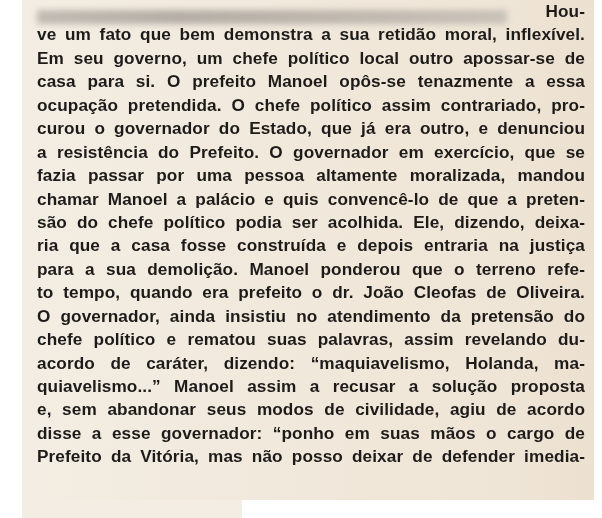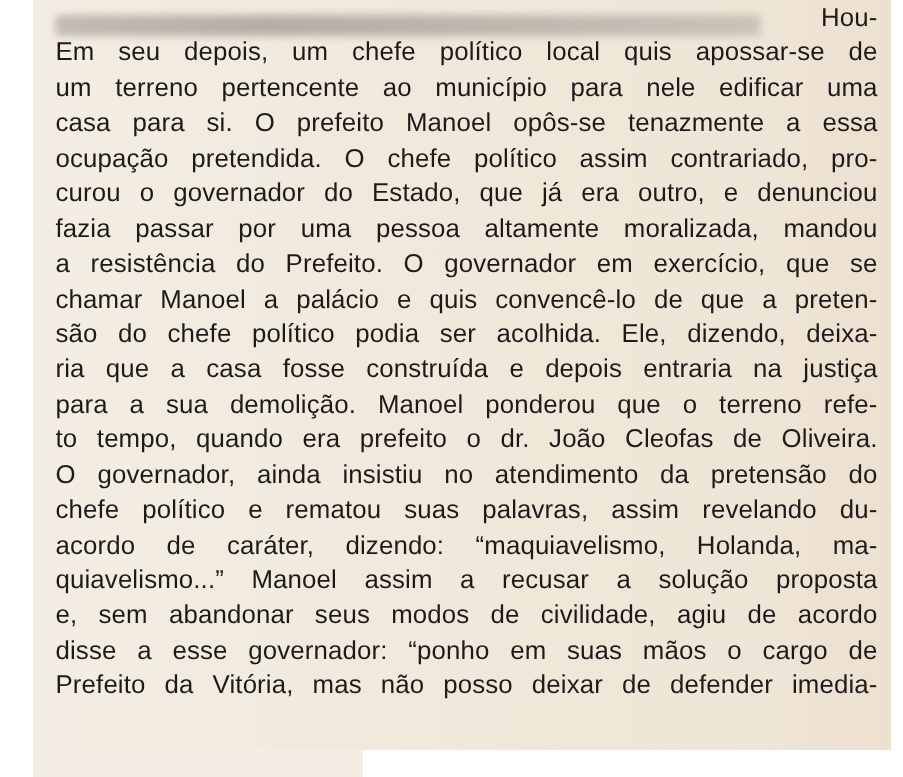--- a/index.html
+++ b/index.html
@@ -29,39 +29,40 @@
       font-size: 17.2px;
       line-height: 23.45px;
       letter-spacing: 0.1px;
     }
     .line {
       display: block;
       white-space: nowrap;
       text-align: justify;
       text-align-last: justify;
       height: 23.45px;
+      font-weight: bold;
     }
     .line.first { text-align: right; text-align-last: right; }
   </style>
 </head>
 <body>
 
 <div class="paper"></div>
 <div class="paper-tail"></div>
 <div class="blurred-line"></div>
 
 <div class="text">
   <span class="line first">Hou-</span>
-  <span class="line">Em seu depois, um chefe político local quis apossar-se de</span>
-  <span class="line">um terreno pertencente ao município para nele edificar uma</span>
+  <span class="line">ve um fato que bem demonstra a sua retidão moral, inflexível.</span>
+  <span class="line">Em seu governo, um chefe político local outro apossar-se de</span>
   <span class="line">casa para si. O prefeito Manoel opôs-se tenazmente a essa</span>
   <span class="line">ocupação pretendida. O chefe político assim contrariado, pro-</span>
   <span class="line">curou o governador do Estado, que já era outro, e denunciou</span>
+  <span class="line">a resistência do Prefeito. O governador em exercício, que se</span>
   <span class="line">fazia passar por uma pessoa altamente moralizada, mandou</span>
-  <span class="line">a resistência do Prefeito. O governador em exercício, que se</span>
   <span class="line">chamar Manoel a palácio e quis convencê-lo de que a preten-</span>
   <span class="line">são do chefe político podia ser acolhida. Ele, dizendo, deixa-</span>
   <span class="line">ria que a casa fosse construída e depois entraria na justiça</span>
   <span class="line">para a sua demolição. Manoel ponderou que o terreno refe-</span>
   <span class="line">to tempo, quando era prefeito o dr. João Cleofas de Oliveira.</span>
   <span class="line">O governador, ainda insistiu no atendimento da pretensão do</span>
   <span class="line">chefe político e rematou suas palavras, assim revelando du-</span>
   <span class="line">acordo de caráter, dizendo: “maquiavelismo, Holanda, ma-</span>
   <span class="line">quiavelismo...” Manoel assim a recusar a solução proposta</span>
   <span class="line">e, sem abandonar seus modos de civilidade, agiu de acordo</span>

